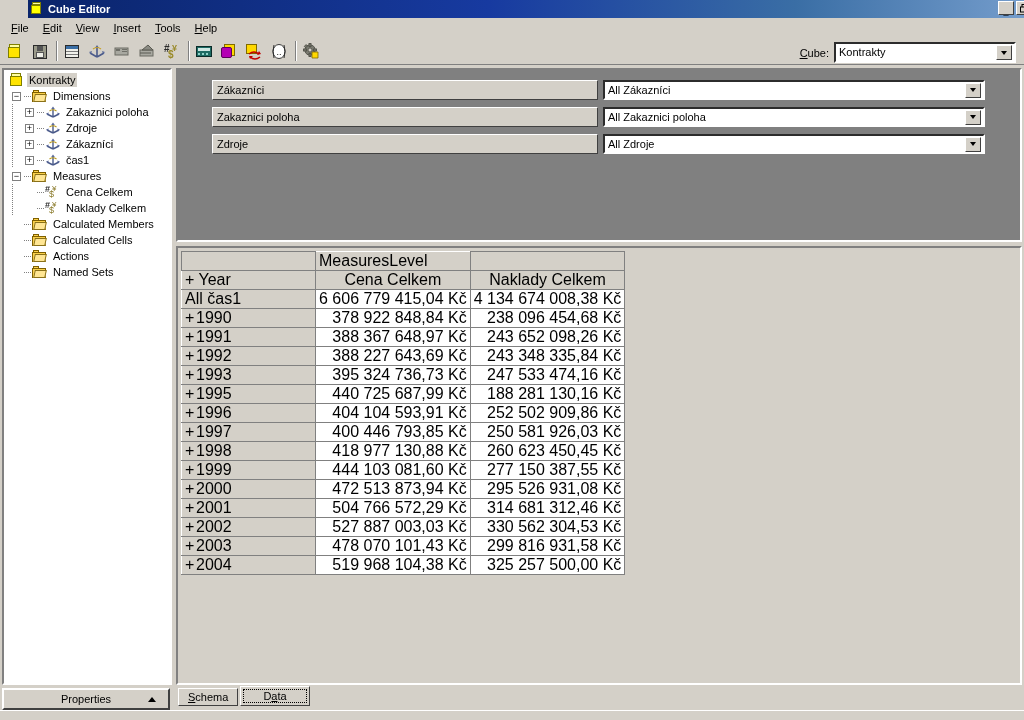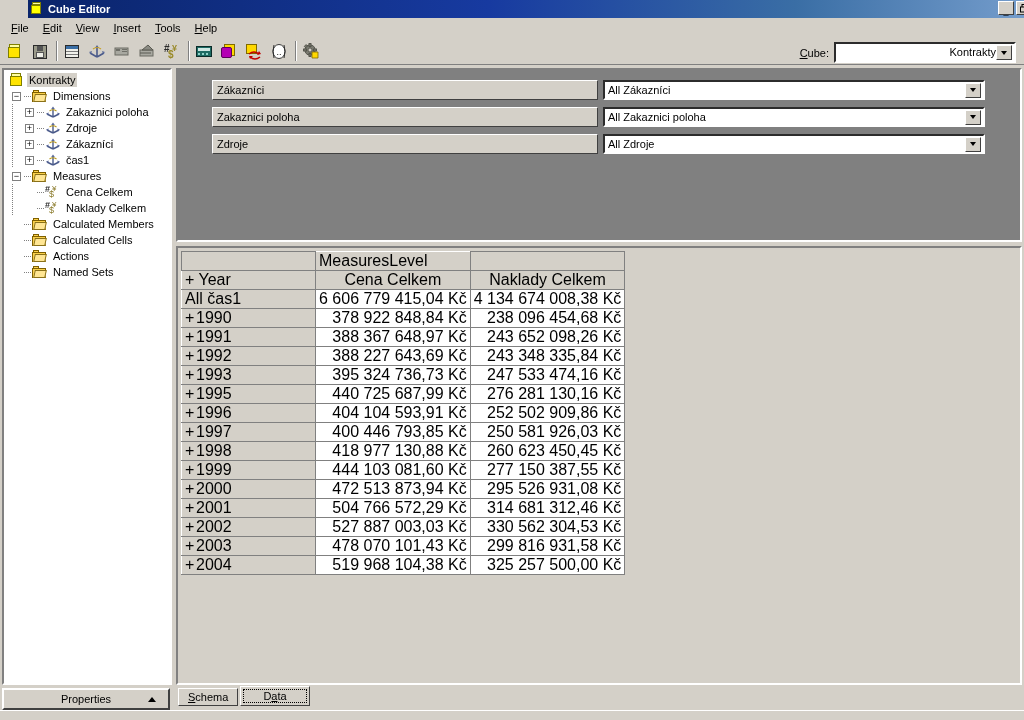--- a/index.html
+++ b/index.html
@@ -111,21 +111,21 @@
   .ic-calc .cc-body { position:absolute; left:1px; top:3px; width:16px; height:11px; background:#1d6b63; border:1px solid #0b2b28; box-sizing:border-box;}
   .ic-calc .cc-screen { position:absolute; left:3px; top:5px; width:12px; height:3px; background:#cfe7e2;}
   .ic-calc .cc-k { position:absolute; width:2px; height:2px; background:#8fd2c8;}
   .ic-member .m-back { position:absolute; left:4px; top:1px; width:11px; height:12px; background:#ffd800; border:1px solid #806b00; box-sizing:border-box;}
   .ic-member .m-front { position:absolute; left:1px; top:4px; width:11px; height:11px; background:#b400b4; border:1px solid #5c005c; box-sizing:border-box; border-radius:2px;}
   .ic-cell .cl-cube { position:absolute; left:1px; top:1px; width:11px; height:10px; background:#ffd800; border:1px solid #806b00; box-sizing:border-box;}
 
   
   #cube-selector {
     position: absolute; right: 8px; top: 42px;
-    display: flex; align-items: center; text-align: right;
+    display: flex; align-items: center;
   }
   #cube-label { font-size: 11px; margin-right: 5px; }
   #cube-label u { text-decoration: underline; }
   .combo {
     display: flex; align-items: center;
     background: #fff;
     border: 2px inset #d4d0c8;
     border-color: #808080 #fff #fff #808080;
     box-sizing: border-box; height: 21px;
     position: relative;
@@ -765,21 +765,21 @@
             <td class="cell-val">243 348 335,84 Kč</td>
           </tr>
           <tr>
             <td class="row-hdr"><span class="plus-mark">+</span><span>1993</span></td>
             <td class="cell-val">395 324 736,73 Kč</td>
             <td class="cell-val">247 533 474,16 Kč</td>
           </tr>
           <tr>
             <td class="row-hdr"><span class="plus-mark">+</span><span>1995</span></td>
             <td class="cell-val">440 725 687,99 Kč</td>
-            <td class="cell-val">276 281 130,16 Kč</td>
+            <td class="cell-val">188 281 130,16 Kč</td>
           </tr>
           <tr>
             <td class="row-hdr"><span class="plus-mark">+</span><span>1996</span></td>
             <td class="cell-val">404 104 593,91 Kč</td>
             <td class="cell-val">252 502 909,86 Kč</td>
           </tr>
           <tr>
             <td class="row-hdr"><span class="plus-mark">+</span><span>1997</span></td>
             <td class="cell-val">400 446 793,85 Kč</td>
             <td class="cell-val">250 581 926,03 Kč</td>

